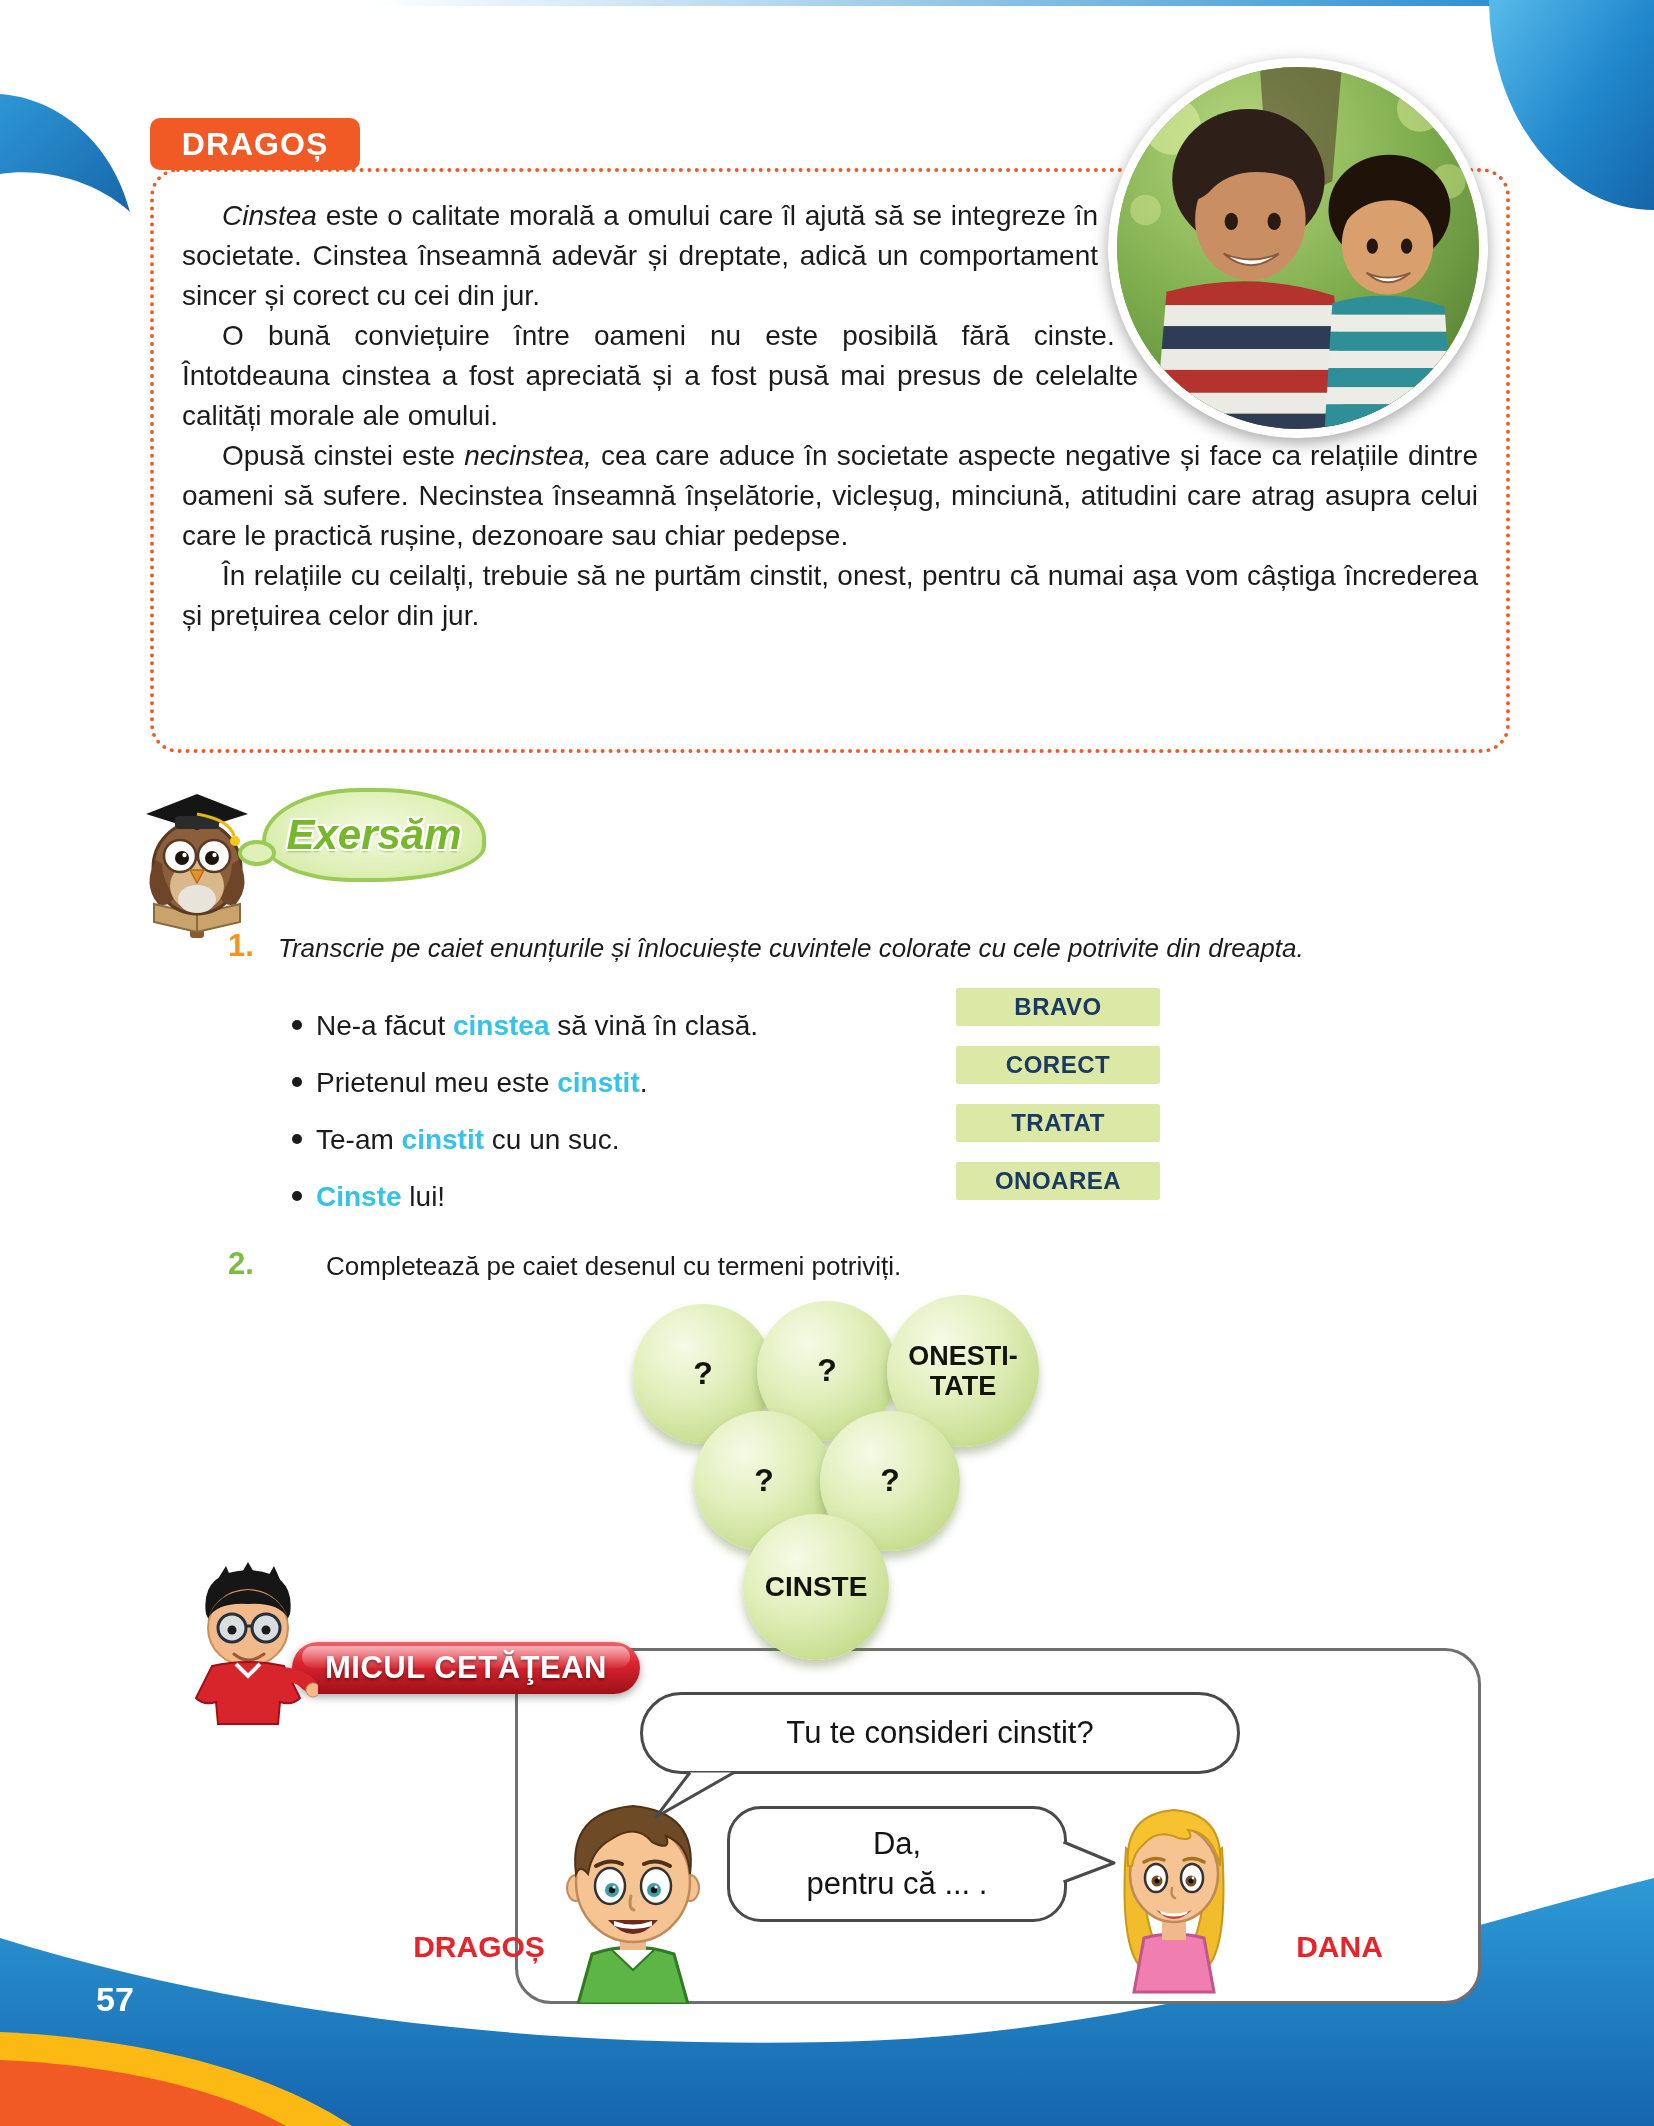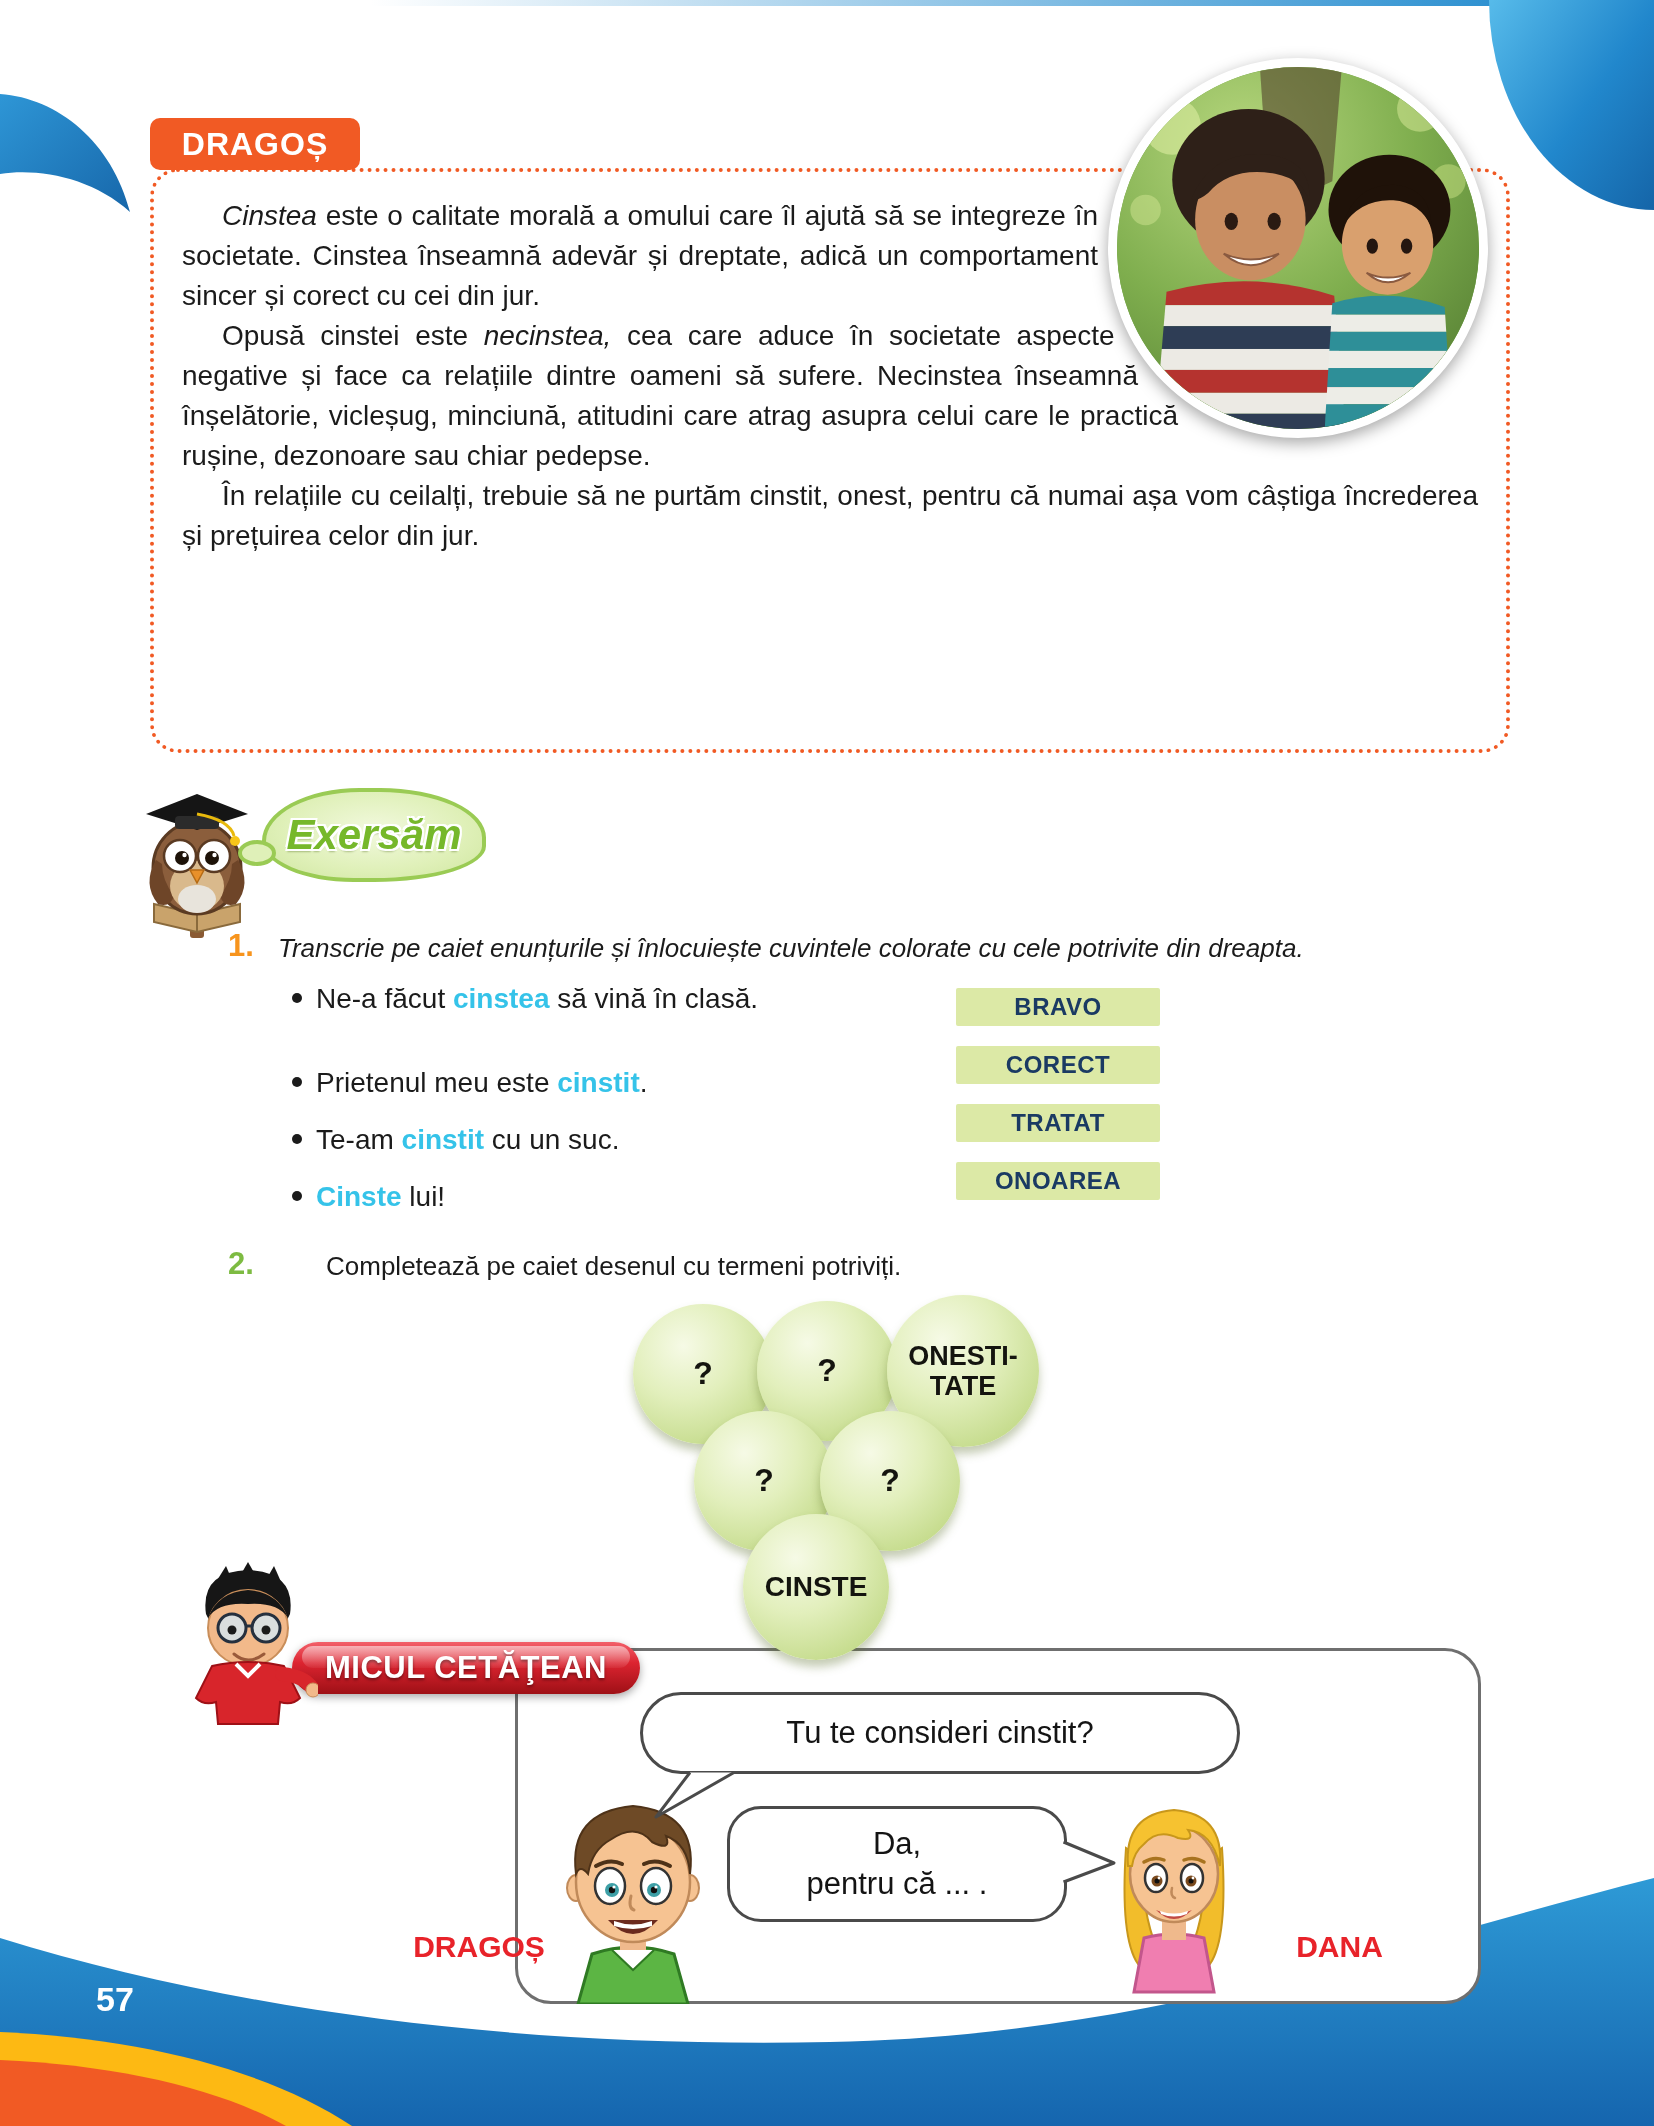--- a/index.html
+++ b/index.html
@@ -166,20 +166,21 @@
         <rect x="210" y="316" width="150" height="20" fill="#2E8F98"></rect>
         <rect x="210" y="336" width="150" height="18" fill="#EDEDE7"></rect>
         <rect x="210" y="354" width="150" height="26" fill="#2E8F98"></rect>
       </g>
     </svg>
   </div>
 
   <div class="aflam-box">
     <div class="photo-spacer"></div>
     <p><span class="it">Cinstea</span><span> este o calitate morală a omului care îl ajută să se integreze în societate. Cinstea înseamnă adevăr și dreptate, adică un comportament sincer și corect cu cei din jur.</span></p>
+    <p>O bună conviețuire între oameni nu este posibilă fără cinste. Întotdeauna cinstea a fost apreciată și a fost pusă mai presus de celelalte calități morale ale omului.</p>
     <p><span>Opusă cinstei este </span><span class="it">necinstea,</span><span> cea care aduce în societate aspecte negative și face ca relațiile dintre oameni să sufere. Necinstea înseamnă înșelătorie, vicleșug, minciună, atitudini care atrag asupra celui care le practică rușine, dezonoare sau chiar pedepse.</span></p>
     <p>În relațiile cu ceilalți, trebuie să ne purtăm cinstit, onest, pentru că numai așa vom câștiga încrederea și prețuirea celor din jur.</p>
   </div>
 
   <svg class="owl" viewBox="0 0 158 170">
     <rect x="72" y="138" width="14" height="28" rx="3" fill="#8A5A33"></rect>
     <path d="M36,132 L79,142 L122,132 L122,150 L79,160 L36,150 Z" fill="#C9A36B" stroke="#8a6a3c" stroke-width="2"></path>
     <line x1="79" y1="142" x2="79" y2="160" stroke="#8a6a3c" stroke-width="2"></line>
     <ellipse cx="79" cy="96" rx="44" ry="46" fill="#8B5E3C" stroke="#5A3A22" stroke-width="3"></ellipse>
     <path d="M38,88 Q24,112 40,132 Q52,136 56,124 Q44,108 44,92 Z" fill="#6E4528"></path>
@@ -198,21 +199,21 @@
     <path d="M79,42 Q112,48 116,64" fill="none" stroke="#E8B90C" stroke-width="3"></path>
     <circle cx="117" cy="69" r="5" fill="#F7C61A"></circle>
   </svg>
   <div class="ex-bubble">
     <span>Exersăm</span>
   </div>
 
   <div class="num num1" style="left:228px;top:928px;">1.</div>
   <div class="instr" style="left:278px;top:933px;font-style:italic;">Transcrie pe caiet enunțurile și înlocuiește cuvintele colorate cu cele potrivite din dreapta.</div>
 
-  <div class="b-item" style="top:983px;"><span class="dot"></span><span>Ne-a făcut </span><span class="cw">cinstea</span><span> să vină în clasă.</span></div>
+  <div class="b-item" style="top:1010px;"><span class="dot"></span><span>Ne-a făcut </span><span class="cw">cinstea</span><span> să vină în clasă.</span></div>
   <div class="b-item" style="top:1067px;"><span class="dot"></span><span>Prietenul meu este </span><span class="cw">cinstit</span><span>.</span></div>
   <div class="b-item" style="top:1124px;"><span class="dot"></span><span>Te-am </span><span class="cw">cinstit</span><span> cu un suc.</span></div>
   <div class="b-item" style="top:1181px;"><span class="dot"></span><span></span><span class="cw">Cinste</span><span> lui!</span></div>
 
   <div class="opt" style="top:988px;">BRAVO</div>
   <div class="opt" style="top:1046px;">CORECT</div>
   <div class="opt" style="top:1104px;">TRATAT</div>
   <div class="opt" style="top:1162px;">ONOAREA</div>
 
   <div class="num num2" style="left:228px;top:1246px;">2.</div>

